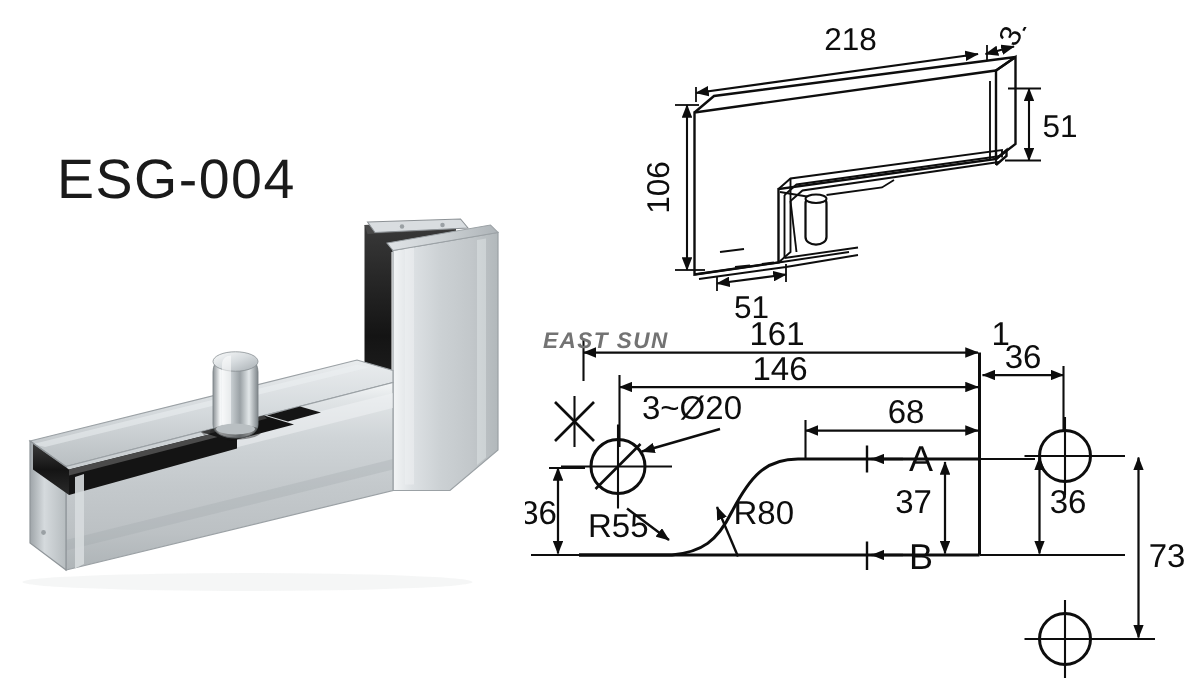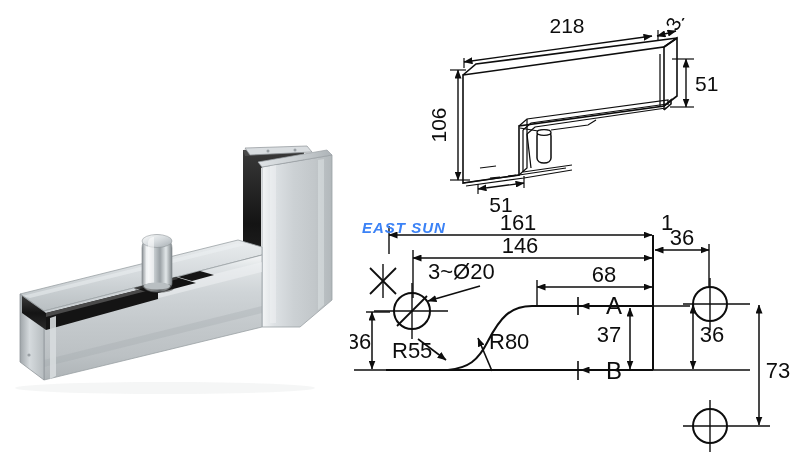--- a/index.html
+++ b/index.html
@@ -61,35 +61,36 @@
   
   #watermark {
     position: absolute;
     left: 362px;
     top: 219px;
     font-family: "Liberation Sans", sans-serif;
     font-size: 15px;
     font-weight: bold;
     font-style: italic;
     letter-spacing: 1px;
-    color: #3b82f6;
+    color: #737373;
     white-space: nowrap;
     user-select: none;
   }
 
   svg text {
     font-family: "Liberation Sans", sans-serif;
     fill: #0d0d0d;
   }
 </style>
 </head>
 <body>
 
 <div id="page">
 
+  <div id="product-title">ESG-004</div>
 
   <div id="photo-layer">
     <svg width="360" height="466" viewBox="0 0 360 466">
       <defs>
         <linearGradient id="gFaceLong" x1="0" y1="0" x2="0" y2="1">
           <stop offset="0" stop-color="#f4f6f7"></stop>
           <stop offset="0.10" stop-color="#e0e4e6"></stop>
           <stop offset="0.30" stop-color="#cfd4d7"></stop>
           <stop offset="0.55" stop-color="#c4c9cc"></stop>
           <stop offset="0.80" stop-color="#bcc1c4"></stop>

